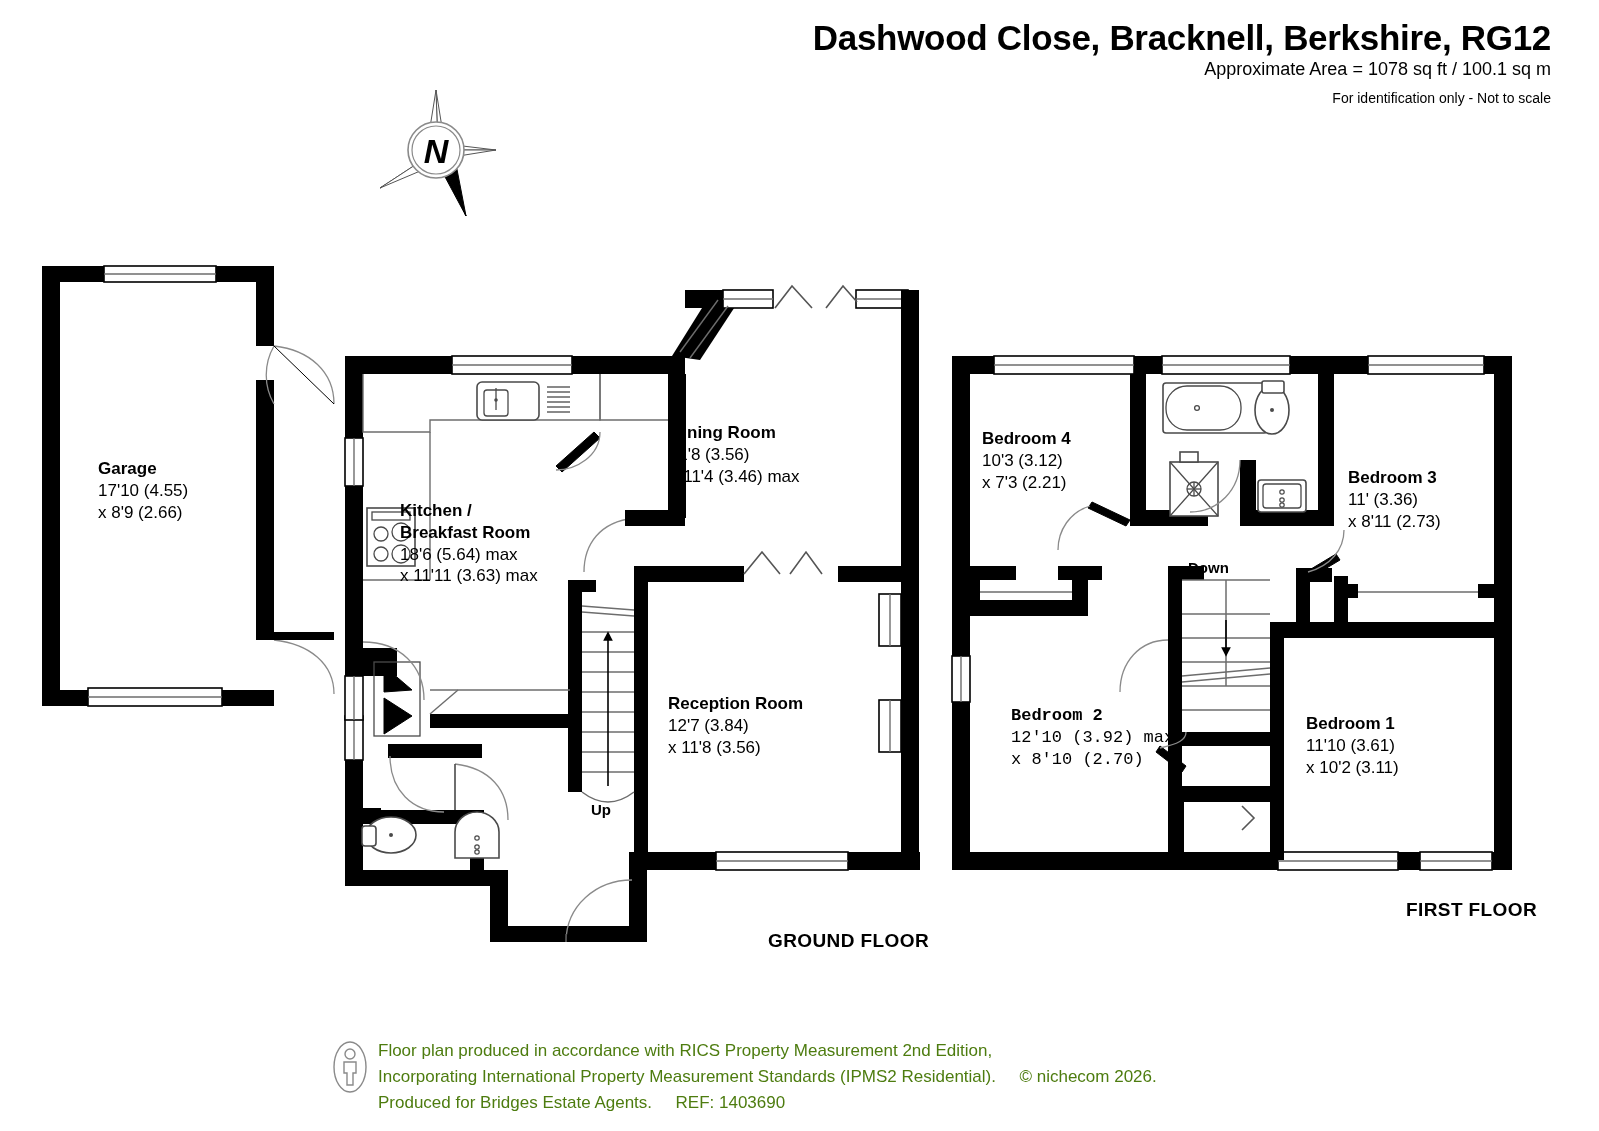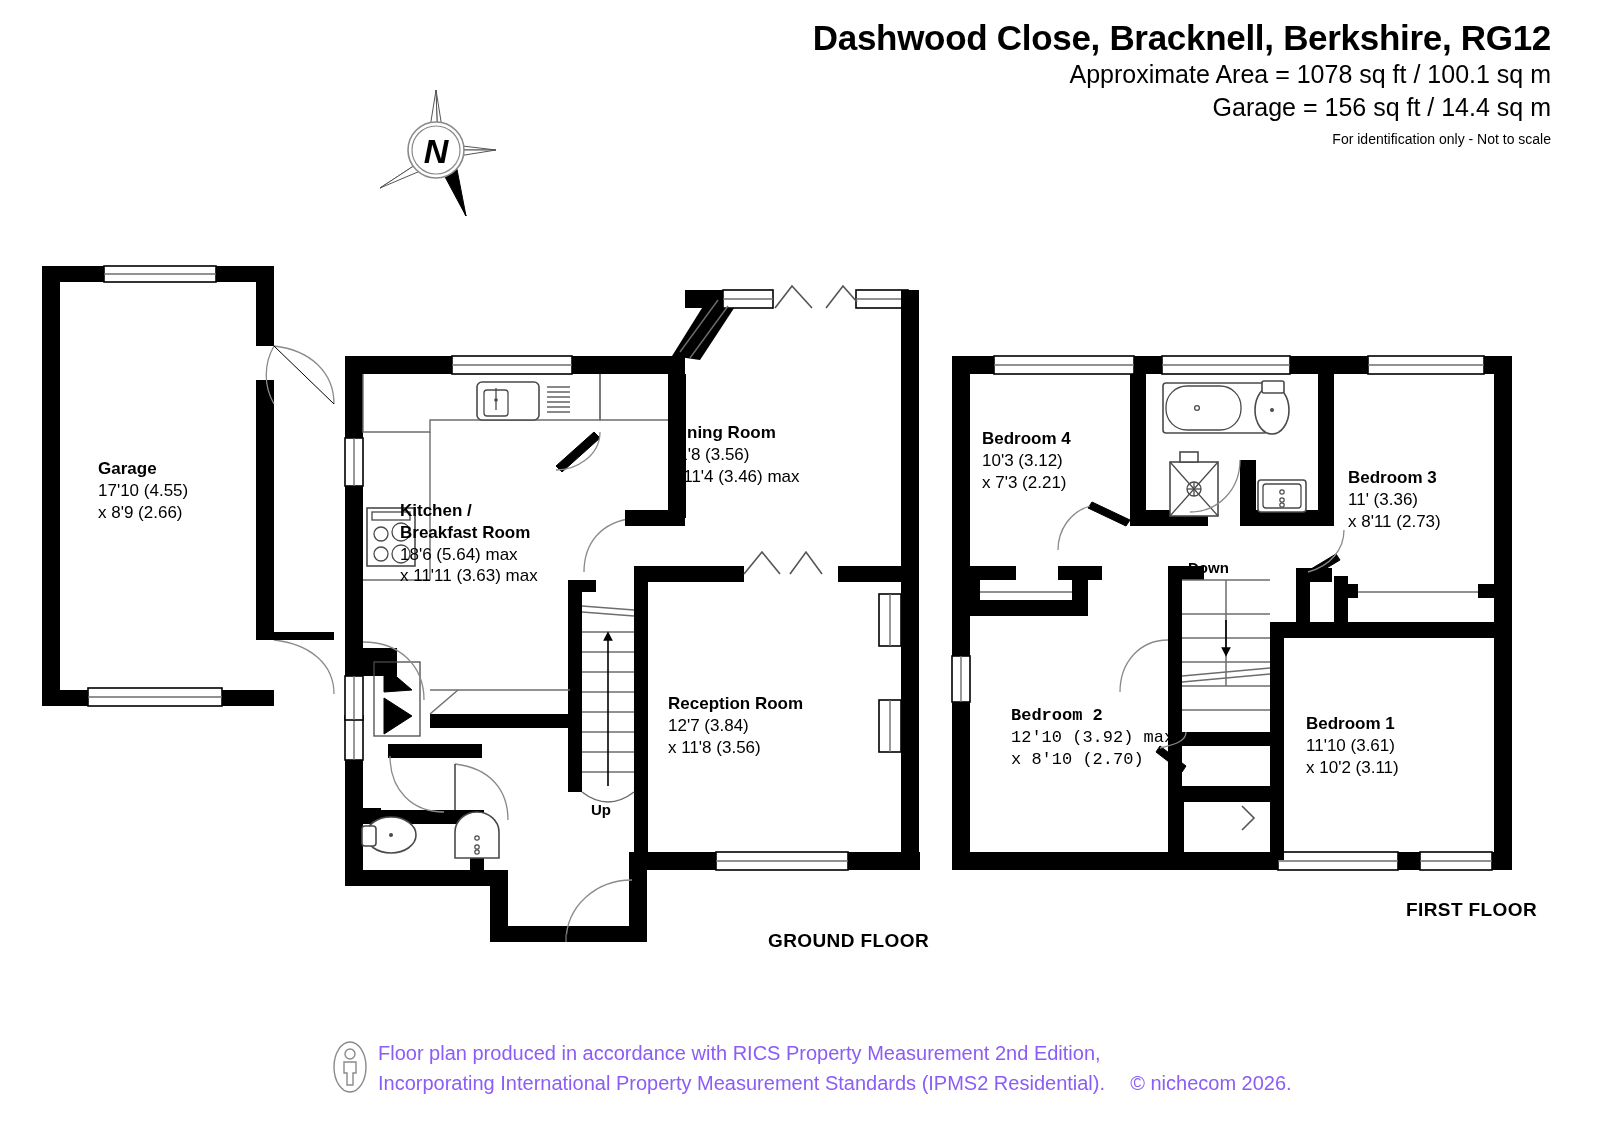--- a/index.html
+++ b/index.html
@@ -28,21 +28,21 @@
   }
   #title {
     font-size: 35px;
     font-weight: bold;
     letter-spacing: -0.3px;
     padding-right: 48px;
     line-height: 1.15;
     white-space: nowrap;
   }
   .area-line {
-    font-size: 25px;
+    font-size: 18px;
     padding-right: 48px;
     line-height: 1.30;
     white-space: nowrap;
   }
   #disclaimer {
     font-size: 14px;
     padding-right: 48px;
     padding-top: 8px;
     line-height: 1.2;
     white-space: nowrap;
@@ -110,41 +110,40 @@
     position: absolute;
     left: 332px;
     top: 31px;
     width: 36px;
     height: 52px;
   }
   #footer-text {
     position: absolute;
     left: 378px;
     top: 28px;
-    font-size: 20px;
-    color: #8b5cf6;
+    font-size: 17px;
+    color: #4d7c0f;
     line-height: 1.52;
     white-space: nowrap;
   }
   .fnote-spacer { display: inline-block; width: 14px; }
   #logo {
     position: absolute;
     left: 1031px;
     top: 12px;
     width: 230px;
     height: 92px;
   }
 </style>
 </head>
 <body>
 
 <div id="header">
   <div id="title">Dashwood Close, Bracknell, Berkshire, RG12</div>
   <div class="area-line">Approximate Area = 1078 sq ft / 100.1 sq m</div>
-  <div class="area-line">Garage = 156 sq ft / 14.4 sq m</div>
   <div id="disclaimer">For identification only - Not to scale</div>
 </div>
 
 <div id="compass">
   <svg width="120" height="132" viewBox="0 0 120 132">
 
     <polygon points="58,2 66,52 60,62" fill="#ffffff" stroke="#555" stroke-width="1"></polygon>
     <polygon points="58,2 50,52 60,62" fill="#ffffff" stroke="#555" stroke-width="1"></polygon>
     <polygon points="118,62 68,56 60,62" fill="#ffffff" stroke="#555" stroke-width="1"></polygon>
     <polygon points="118,62 68,70 60,62" fill="#ffffff" stroke="#555" stroke-width="1"></polygon>
@@ -521,15 +520,20 @@
       <path d="M12,21 L24,21 L24,32 L21,32 L21,44 L15,44 L15,32 L12,32 Z" fill="none" stroke="#8a8a8a" stroke-width="1.4"></path>
     </svg>
   </div>
   <div id="footer-text">
     <div>Floor plan produced in accordance with RICS Property Measurement 2nd Edition,</div>
     <div>
       <span>Incorporating International Property Measurement Standards (IPMS2 Residential).</span>
       <span class="fnote-spacer"></span>
       <span>© nichecom 2026.</span>
     </div>
+    <div>
+      <span>Produced for Bridges Estate Agents.</span>
+      <span class="fnote-spacer"></span>
+      <span>REF: 1403690</span>
+    </div>
   </div>
 
 </div>
 
 </body></html>

